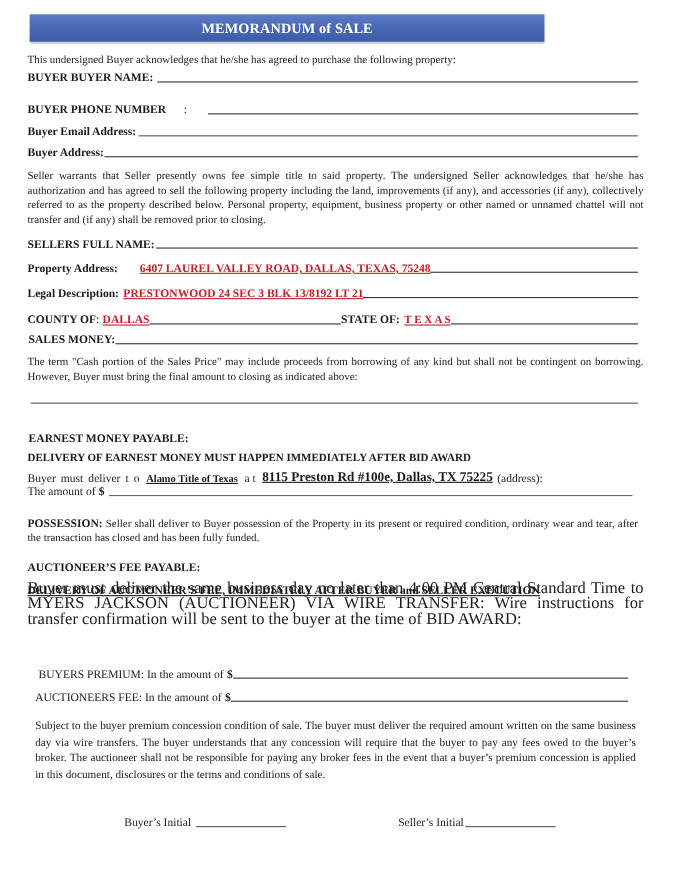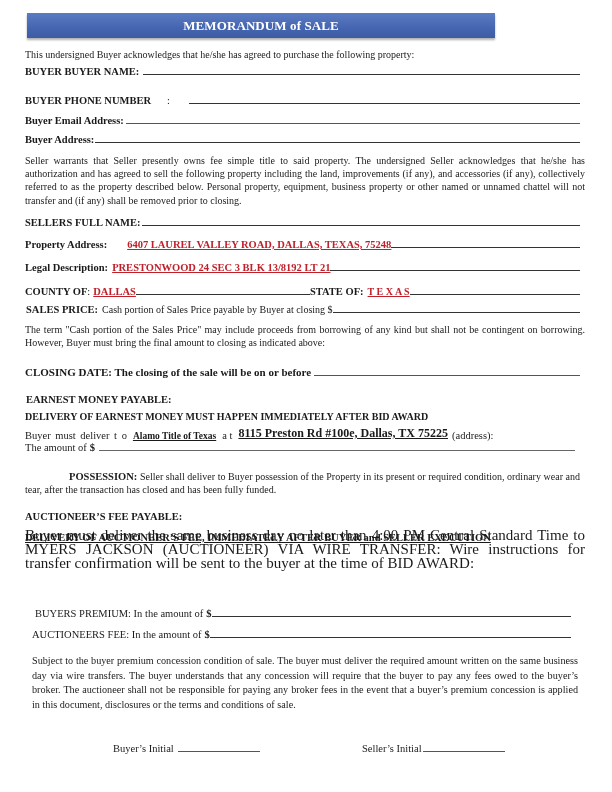--- a/index.html
+++ b/index.html
@@ -88,49 +88,47 @@
   <span class="red ul" style="margin-left:3px;">DALLAS</span>
   <span class="fill" style="margin-left:0;"></span>
 </div>
 <div class="row" style="left:310px; top:286px; width:270px;">
   <span class="lbl">STATE OF:</span>
   <span class="red ul" style="margin-left:4px; font-size:10px;">T E X A S</span>
   <span class="fill" style="margin-left:0;"></span>
 </div>
 
 <div class="row" style="left:26px; top:304px; width:554px;">
-  <span class="lbl">SALES PRICE:</span>
-  <span class="txt-sm" style="margin-left:4px;">Cash portion of Sales Price payable by Buyer at closing $</span>
+  <span class="lbl">SALES MONEY:</span>
   <span class="fill" style="margin-left:0;"></span>
 </div>
 
 <div class="para" style="top:323px;">The term "Cash portion of the Sales Price" may include proceeds from borrowing of any kind but shall not be contingent on borrowing. However, Buyer must bring the final amount to closing as indicated above:</div>
 
 <div class="row" style="left:25px; top:366px; width:555px;">
-  <span class="lbl" style="font-size:11px;">CLOSING DATE: The closing of the sale will be on or before</span>
   <span class="fill" style="margin-left:3px; border-bottom-color:#555;"></span>
 </div>
 
 <div class="abs lbl" style="left:26px; top:394px;">EARNEST MONEY PAYABLE:</div>
 <div class="abs b" style="left:25px; top:411px; font-size:10px;">DELIVERY OF EARNEST MONEY MUST HAPPEN IMMEDIATELY AFTER BID AWARD</div>
 <div class="row" style="left:25px; top:426px;">
   <span class="txt" style="word-spacing:2px;">Buyer must deliver t o</span>
   <span class="b ul" style="font-size:9.5px; margin-left:6px;">Alamo Title of Texas</span>
   <span class="txt" style="margin-left:6px;">a t</span>
   <span class="b ul" style="font-size:12px; margin-left:6px;">8115 Preston Rd #100e, Dallas, TX 75225</span>
   <span class="txt" style="margin-left:4px;">(address):</span>
 </div>
 <div class="row" style="left:25px; top:442px; width:550px;">
   <span class="txt">The amount of</span>
   <span class="b txt" style="margin-left:3px;">$</span>
   <span class="fill" style="margin-left:4px; border-bottom-color:#666;"></span>
 </div>
 
 <div class="para" style="top:470px; width:555px;">
-  <span class="b" style="font-size:10.5px;margin-left:44px;">POSSESSION:</span>
+  <span class="b" style="font-size:10.5px;">POSSESSION:</span>
   <span>Seller shall deliver to Buyer possession of the Property in its present or required condition, ordinary wear and tear, after the transaction has closed and has been fully funded.</span>
 </div>
 
 <div class="abs lbl" style="left:25px; top:511px;">AUCTIONEER’S FEE PAYABLE:</div>
 <div class="abs lbl" style="left:25px; top:532px;text-decoration:underline;">DELIVERY OF AUCTIONEER’S FEE, IMMEDIATELY AFTER BUYER and SELLER EXECUTION</div>
 <div class="para" style="top:528px; font-size:15px; line-height:14px;">Buyer must deliver the same business day no later than 4:00 PM Central Standard Time to MYERS JACKSON (AUCTIONEER) VIA WIRE TRANSFER: Wire instructions for transfer confirmation will be sent to the buyer at the time of BID AWARD:</div>
 
 <div class="row" style="left:35px; top:608px; width:536px;justify-content:center;">
   <span class="txt">BUYERS PREMIUM: In the amount of</span>
   <span class="b txt" style="margin-left:3px;">$</span>

